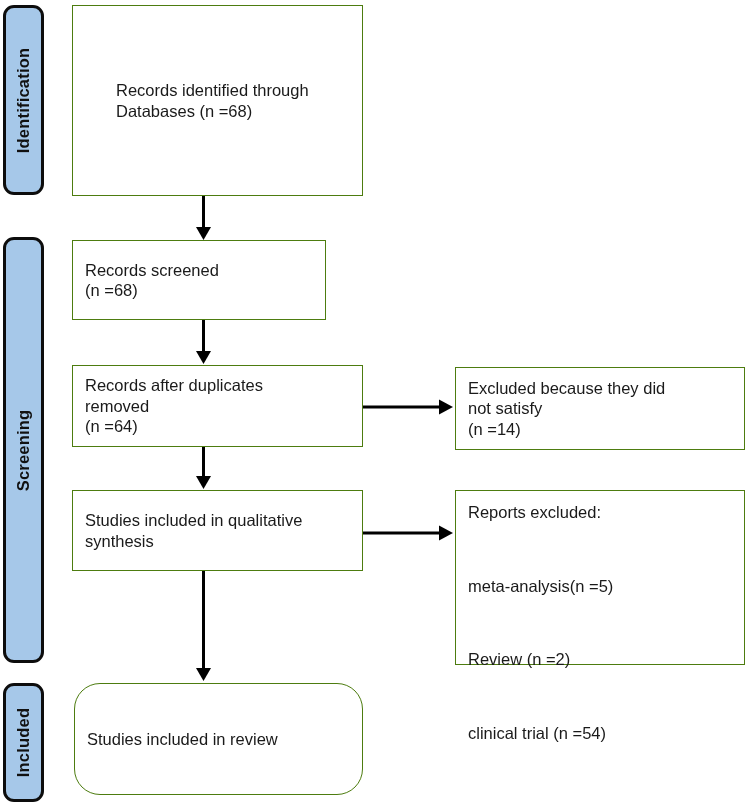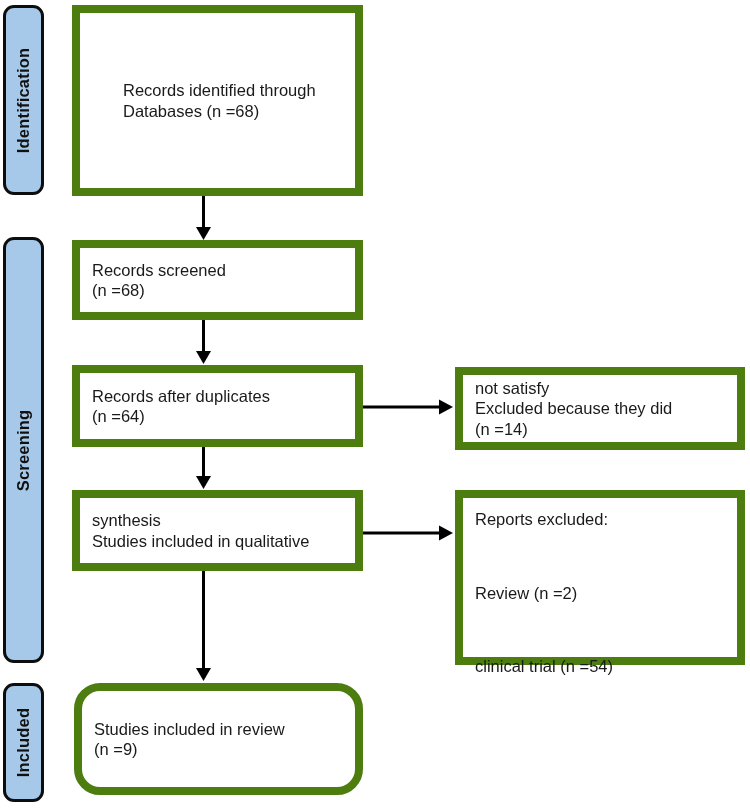--- a/index.html
+++ b/index.html
@@ -40,21 +40,21 @@
     transform: rotate(-90deg);
     white-space: nowrap;
     font-weight: bold;
     font-size: 16.5px;
     letter-spacing: 0.2px;
     color: #111111;
   }
   .box {
     position: absolute;
     background: #ffffff;
-    border: 8px solid #4d7c0f;
+    border: 1px solid #4d7c0f;
     box-sizing: border-box;
     display: flex;
     flex-direction: column;
     justify-content: center;
     font-size: 16.5px;
     line-height: 20.5px;
     padding-left: 12px;
   }
   .box .line {
     white-space: nowrap;
@@ -110,45 +110,46 @@
   </div>
   <div class="stage" style="top:683px; height:119px;">
     <span class="stage-text">Included</span>
   </div>
 
   <div class="box indented" style="left:72px; top:5px; width:291px; height:191px;">
     <div class="line">Records identified through</div>
     <div class="line">Databases (n =68)</div>
   </div>
 
-  <div class="box" style="left:72px; top:240px; width:291px; height:80px;">
+  <div class="box" style="left:72px; top:240px; width:254px; height:80px;">
     <div class="line">Records screened</div>
     <div class="line">(n =68)</div>
   </div>
 
   <div class="box" style="left:72px; top:365px; width:291px; height:82px;">
     <div class="line">Records after duplicates</div>
+    <div class="line">removed</div>
     <div class="line">(n =64)</div>
   </div>
 
   <div class="box" style="left:72px; top:490px; width:291px; height:81px;">
+    <div class="line">Studies included in qualitative</div>
     <div class="line">synthesis</div>
-    <div class="line">Studies included in qualitative</div>
   </div>
 
   <div class="box" style="left:74px; top:683px; width:289px; height:112px;border-radius:26px;">
     <div class="line">Studies included in review</div>
-    <div class="line">(n =9)</div>
   </div>
 
   <div class="box" style="left:455px; top:367px; width:290px; height:83px;">
+    <div class="line">Excluded because they did</div>
     <div class="line">not satisfy</div>
-    <div class="line">Excluded because they did</div>
     <div class="line">(n =14)</div>
   </div>
 
   <div class="box list-box" style="left:455px; top:490px; width:290px; height:175px;gap:33px;">
     <div class="para line">Reports excluded:</div>
+    <div class="para line">meta-analysis(n =5)</div>
     <div class="para line">Review (n =2)</div>
     <div class="para line">clinical trial  (n =54)</div>
   </div>
 
 </div>
 
 </body></html>

